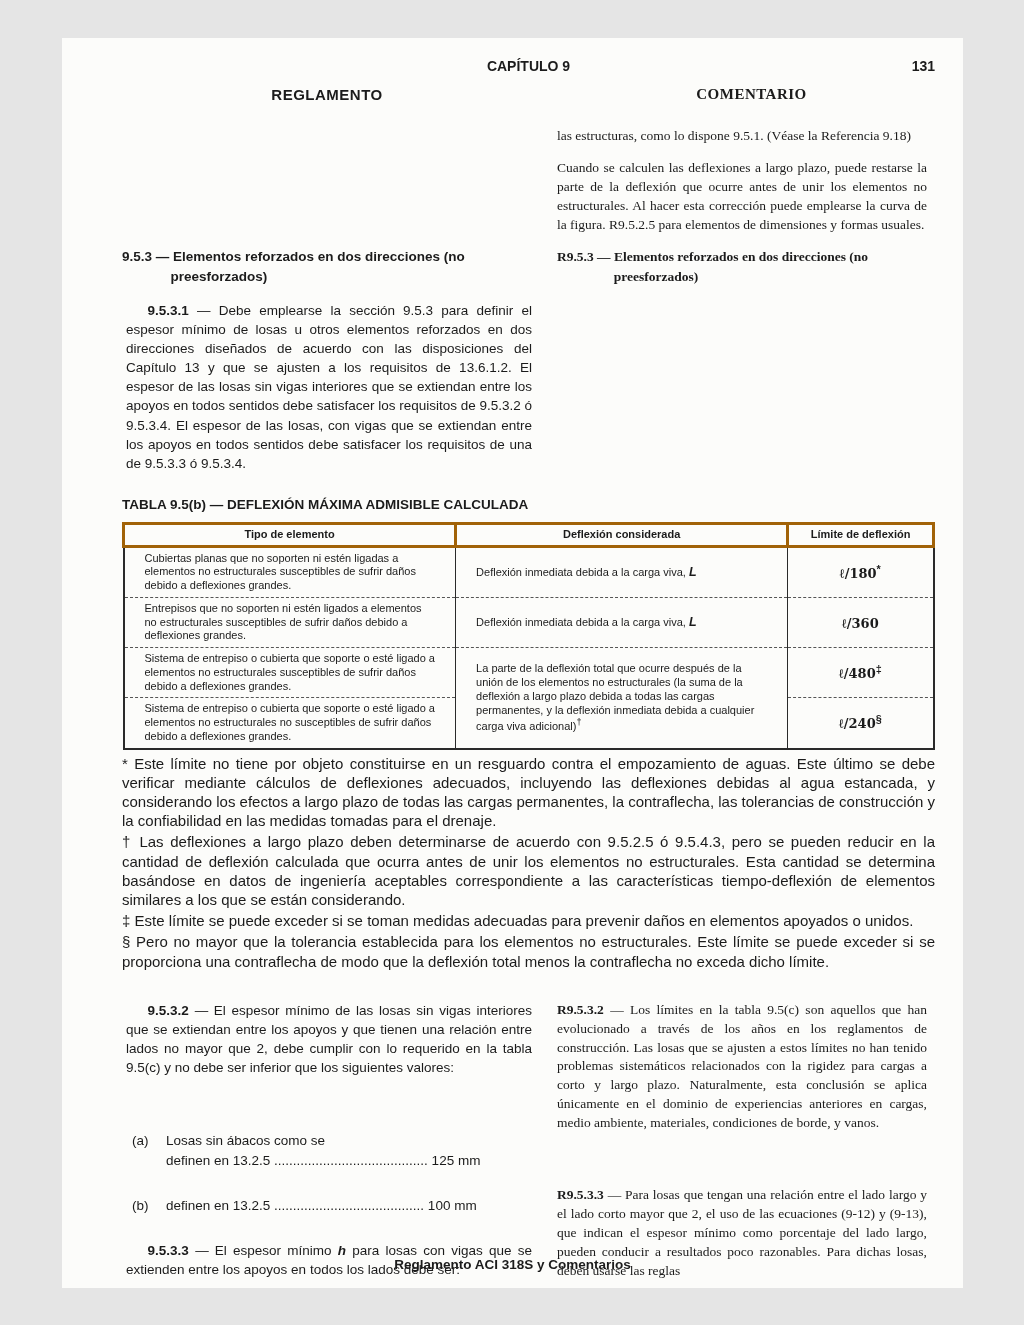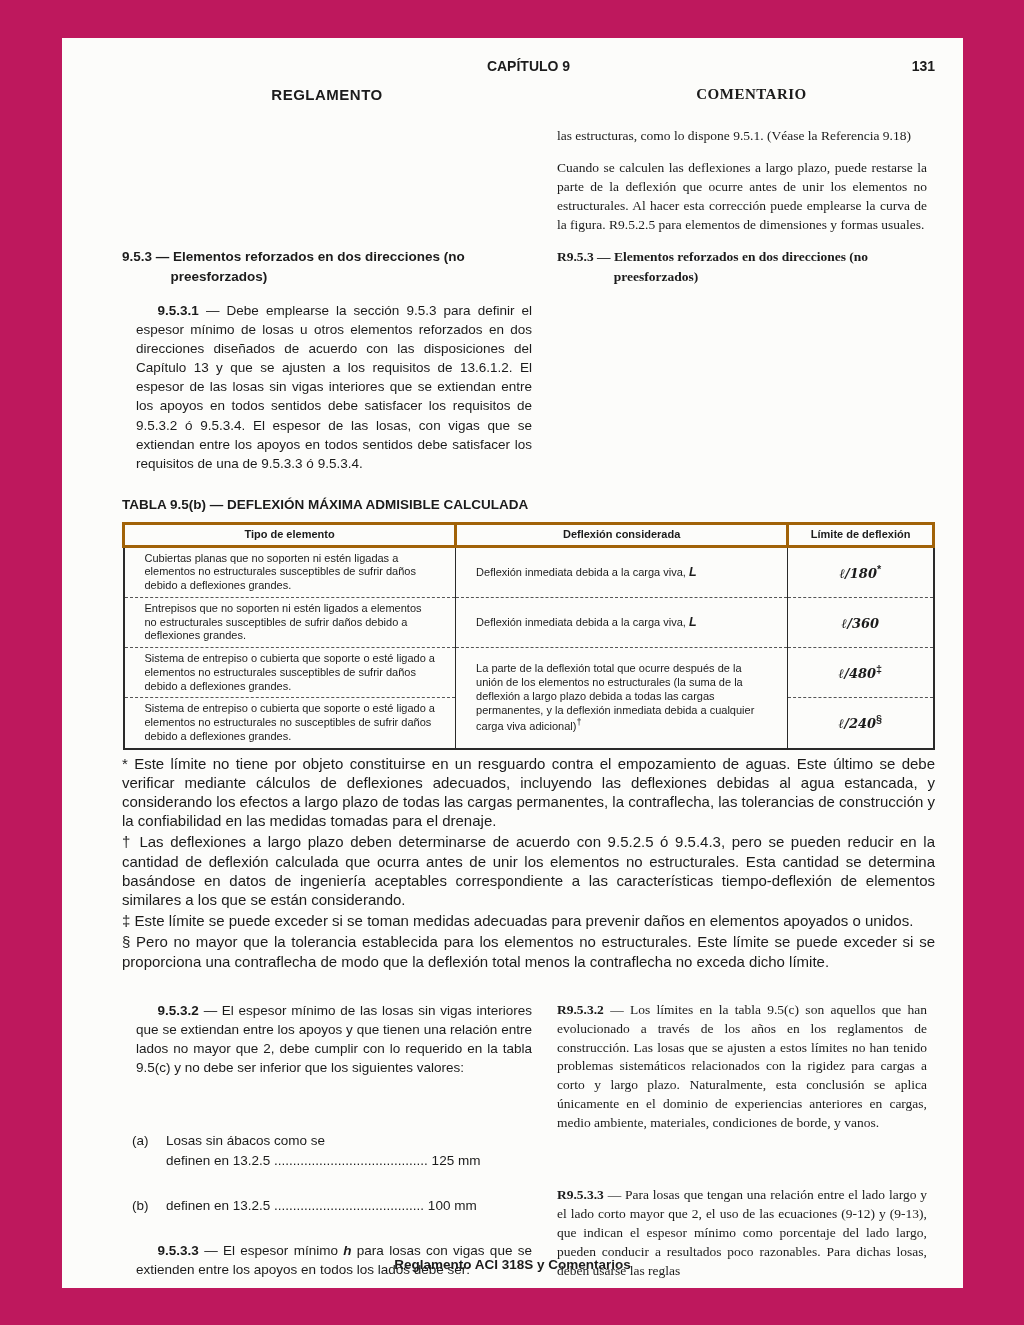--- a/index.html
+++ b/index.html
@@ -1,21 +1,21 @@
 <!DOCTYPE html>
 <html><head>
 <meta charset="utf-8">
 <style>
   * { box-sizing: border-box; }
   html, body { margin: 0; padding: 0; background: #000; }
   .frame {
     position: relative;
     width: 1024px;
     height: 1325px;
-    background: #be185d;
+    background: #e5e5e5;
     overflow: hidden;
     font-family: "Liberation Sans", sans-serif;
   }
   .page {
     position: absolute;
     left: 62px;
     top: 38px;
     width: 901px;
     height: 1250px;
     background: #fcfcfa;
@@ -60,21 +60,21 @@
   
   .two-col {
     display: grid;
     grid-template-columns: 410px 1fr;
     column-gap: 25px;
     align-items: start;
   }
   .sans-col { font-size: 13.5px; line-height: 1.42; }
   .serif-col { font-family: "Liberation Serif", serif; font-size: 13.5px; line-height: 1.4; }
   .sans-para {
-    margin: 0 0 14px 14px;
+    margin: 0 0 14px 4px;
     text-align: justify;
     text-indent: 1.6em;
   }
   .serif-para {
     margin: 0 8px 13px 0;
     text-align: justify;
   }
   .num { font-weight: bold; }
   .left-heading {
     margin: 0 0 14px 0;
@@ -132,21 +132,21 @@
   table.deflection .col-tipo { width: 41%; }
   table.deflection .col-defl { width: 41%; }
   table.deflection .col-lim  { width: 18%; }
   table.deflection td.defl { vertical-align: middle; }
   table.deflection td.lim {
     vertical-align: middle;
     text-align: center;
     font-weight: bold;
     font-size: 13px;
   }
-  .ell { font-family: "DejaVu Serif", serif; font-style: italic; font-weight: bold; }
+  .ell { font-family: "DejaVu Serif", serif; font-weight: bold; }
   .live-sym { font-weight: bold; font-style: italic; font-size: 12.5px; }
   
   .footnotes {
     margin-top: 4px;
     font-size: 15px;
     line-height: 1.28;
     text-align: justify;
   }
   .footnote { margin-bottom: 2px; }
   

